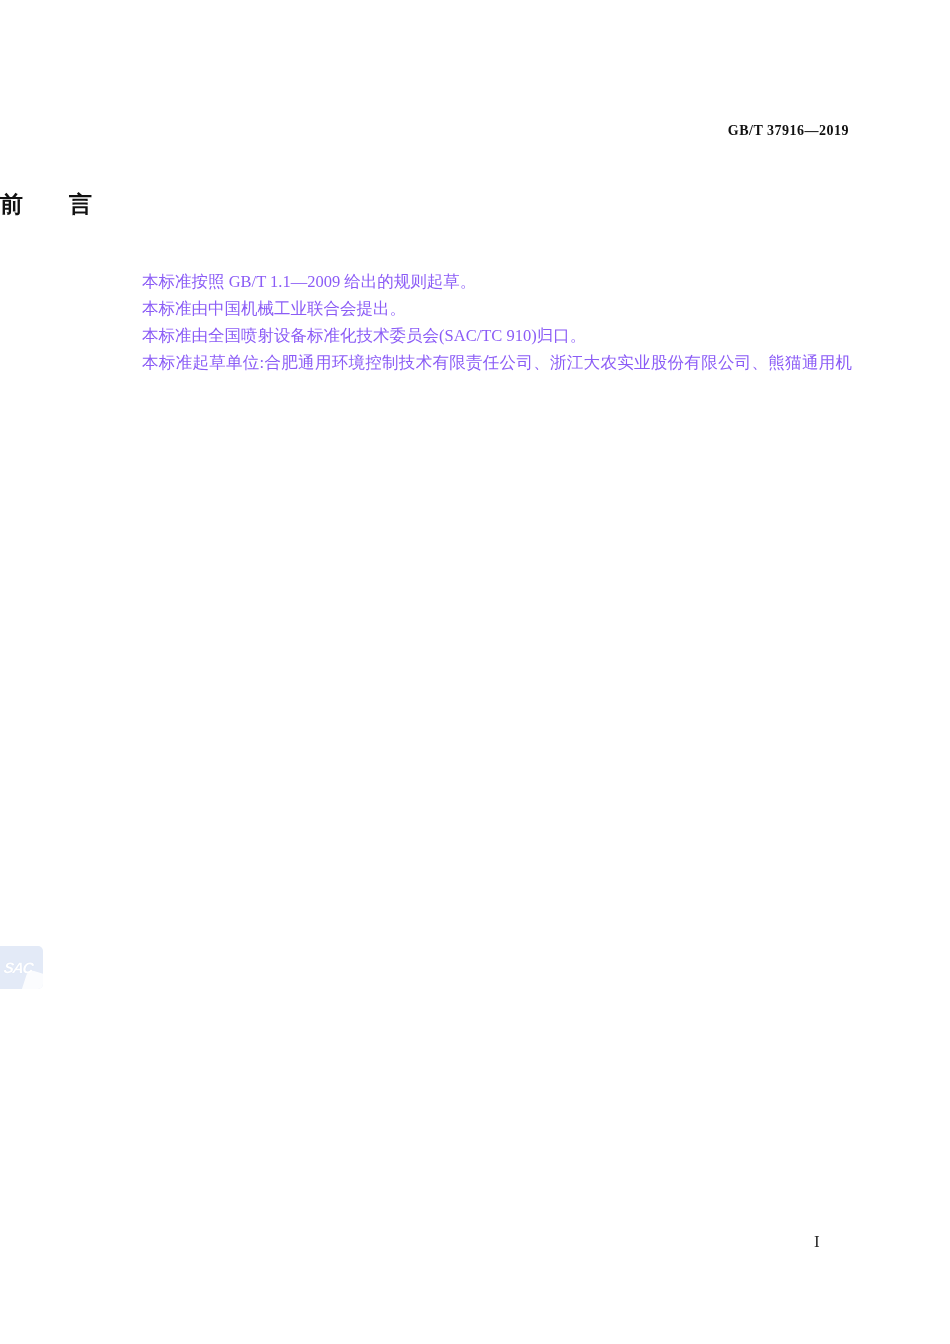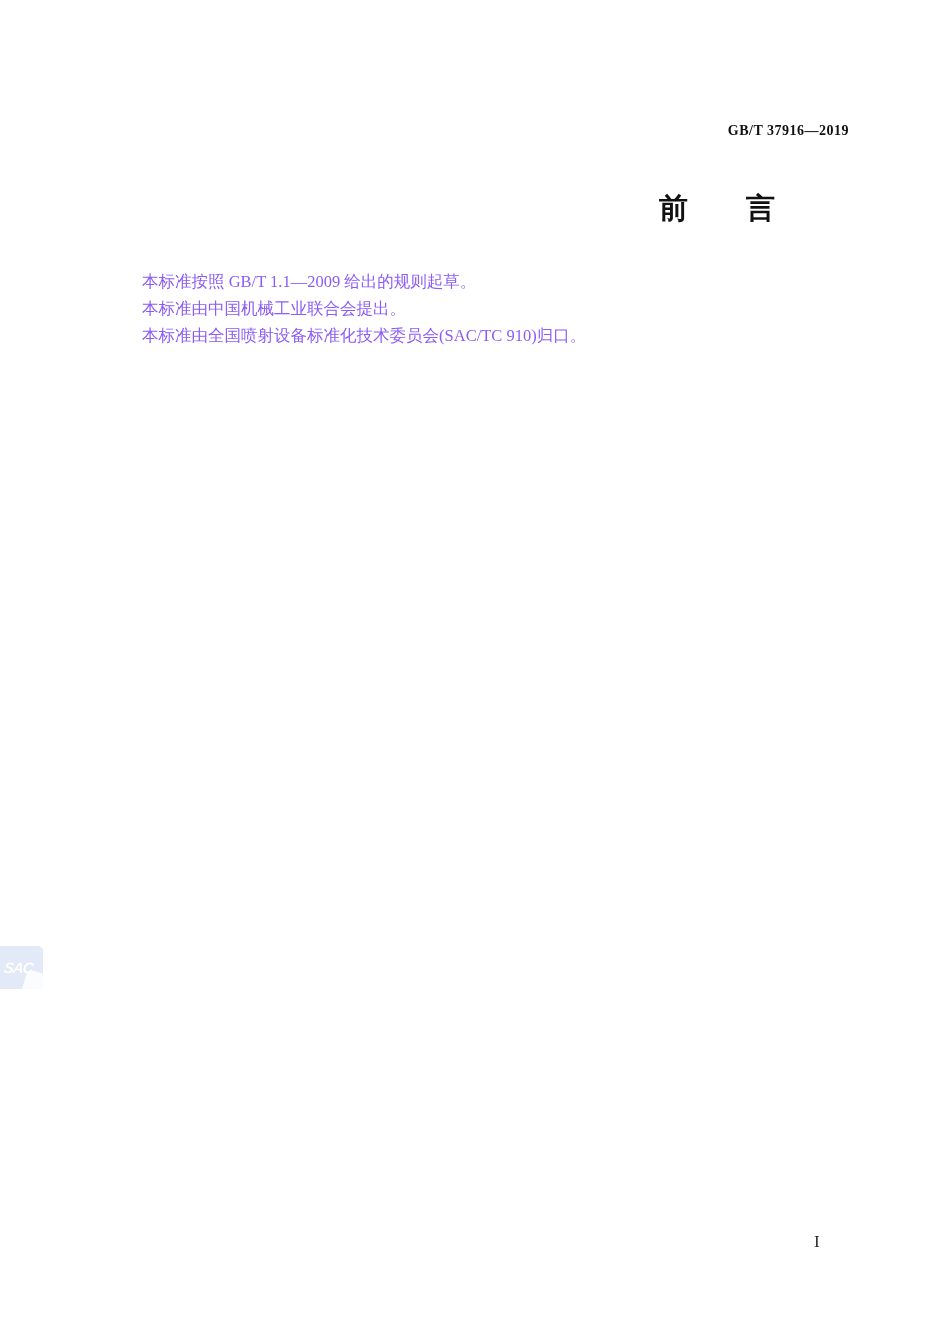--- a/index.html
+++ b/index.html
@@ -26,23 +26,23 @@
     letter-spacing: 0.5px;
     color: #111111;
     white-space: nowrap;
     margin-top: 12px;
   }
   .doc-title {
     position: absolute;
     top: 189px;
     left: 0;
     width: 775px;
-    text-align: right;
+    text-align: left;
     font-family: "Liberation Sans", "DejaVu Sans", sans-serif;
-    font-size: 29px;
+    font-size: 23px;
     font-weight: 700;
     color: #111111;
     white-space: pre;
   }
   .body-block {
     position: absolute;
     top: 268px;
     left: 100px;
     width: 752px;
     font-size: 16.5px;
@@ -109,20 +109,21 @@
 <div class="page">
 
   <div class="doc-header">GB/T 37916—2019</div>
 
   <div class="doc-title">前　　言</div>
 
   <div class="body-block">
     <div class="body-line indent">本标准按照 GB/T 1.1—2009 给出的规则起草。</div>
     <div class="body-line indent">本标准由中国机械工业联合会提出。</div>
     <div class="body-line indent">本标准由全国喷射设备标准化技术委员会(SAC/TC 910)归口。</div>
+    <div class="body-line indent justify-full">本标准起草单位:合肥通用环境控制技术有限责任公司、浙江大农实业股份有限公司、熊猫通用机</div>
   </div>
 
   <div class="sac-watermark">
     <span class="sac-text">SAC</span>
   </div>
 
   <div class="page-number">I</div>
 
 </div>
 

